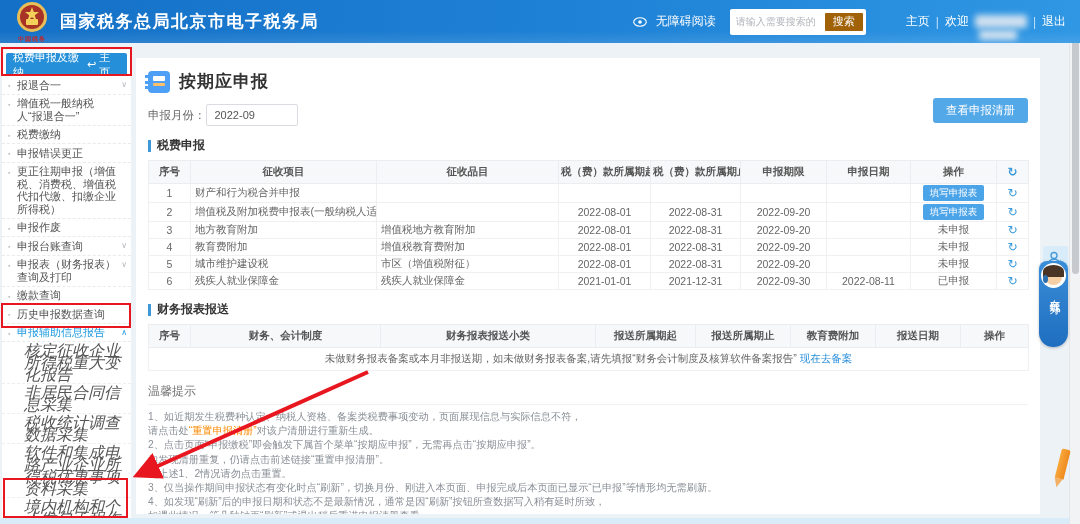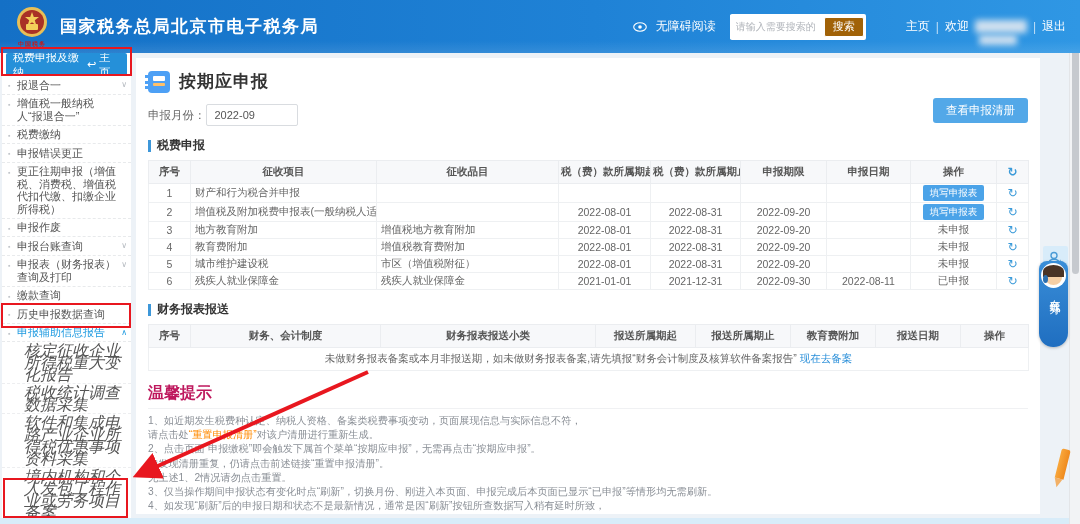--- a/index.html
+++ b/index.html
@@ -1,20 +1,20 @@
 <!DOCTYPE html>
 <html><head>
 <meta charset="utf-8">
 <style>
   * { margin:0; padding:0; box-sizing:border-box; }
   html,body { width:1080px; height:524px; overflow:hidden; }
   body { position:relative; background:#edf2f7; font-family:"Liberation Sans","DejaVu Sans",sans-serif; }
 
   
-  .app-header { position:absolute; left:0; top:0; width:1080px; height:53px;
+  .app-header { position:absolute; left:0; top:0; width:1080px; height:43px;
     background:linear-gradient(90deg,#1470c6 0%,#1f82d6 55%,#2f97e4 100%); display:flex; align-items:center; padding:0 14px; z-index:5; }
   .app-header:after { content:""; position:absolute; left:0; bottom:0; width:100%; height:12px;
     background:linear-gradient(180deg,rgba(255,255,255,0) 0%,rgba(255,255,255,.10) 100%); pointer-events:none; }
   .emblem-wrap { position:relative; width:36px; height:44px; margin-right:10px; flex:none; }
   .emblem-caption { position:absolute; left:0; bottom:0; width:36px; text-align:center; font-size:6px; color:#c01818; font-weight:bold; letter-spacing:1px; }
   .brand-title { color:#fff; font-size:17px; font-weight:bold; letter-spacing:1.5px; }
   .header-right { margin-left:auto; display:flex; align-items:center; color:#fff; font-size:12px; }
   .access-read { display:flex; align-items:center; gap:9px; margin-right:14px; white-space:nowrap; }
   .search-box { display:flex; align-items:center; background:#fff; border-radius:2px; height:26px; overflow:hidden; margin-right:40px; }
   .search-box input { border:none; outline:none; width:92px; height:24px; padding:0 6px; font-size:10px; color:#333; font-family:inherit; }
@@ -63,21 +63,21 @@
 
   table { width:880px; border-collapse:collapse; table-layout:fixed; font-size:10.5px; color:#666; }
   th { background:#f7f8fa; border:1px solid #ebedf0; font-weight:bold; color:#555; padding:4px 2px; text-align:center; overflow:hidden; white-space:nowrap; }
   td { border:1px solid #eef0f2; padding:1px 4px; height:15px; text-align:center; overflow:hidden; white-space:nowrap; }
   td.cl { text-align:left; }
   .fill-btn { background:#4ba3e8; color:#fff; border:none; border-radius:2px; font-size:9.5px; padding:1.5px 7px; cursor:pointer; font-family:inherit; }
   .refresh-ic { color:#3a9ad9; font-size:12px; cursor:pointer; }
   .empty-msg { font-size:10.5px; color:#666; padding:4px; }
   .go-link { color:#2a8fd9; cursor:pointer; }
 
-  .tips-title { color:#be185d; font-size:16px; font-weight:bold; margin:12px 0 5px; border-bottom:1px solid #f0f1f3; padding-bottom:4px; }
+  .tips-title { color:#737373; font-size:12px; font-weight:normal; margin:12px 0 5px; border-bottom:1px solid #f0f1f3; padding-bottom:4px; }
   .tip-line { font-size:10.2px; color:#8a8f96; line-height:14.2px; white-space:nowrap; overflow:hidden; }
   .tip-link-orange { color:#ff8a00; cursor:pointer; }
 
   
   .anno-box { position:absolute; border:2px solid #e8171f; z-index:60; pointer-events:none; }
   .anno-arrow { position:absolute; left:0; top:0; width:1080px; height:524px; z-index:59; pointer-events:none; }
 
   
   .float-user { position:absolute; left:1043px; top:246px; width:25px; height:25px; background:#d8ecfa; border-radius:2px; z-index:6; cursor:pointer;
     display:flex; align-items:center; justify-content:center; }
@@ -187,20 +187,23 @@
   <div class="side-item active-parent">
     <span class="bullet">▪</span>
     <span>申报辅助信息报告</span>
     <span class="chev">∧</span>
   </div>
 
   <div class="side-sub">
     <span>核定征收企业所得税重大变化报告</span>
   </div>
   <div class="side-sub">
+    <span>非居民合同信息采集</span>
+  </div>
+  <div class="side-sub">
     <span>税收统计调查数据采集</span>
   </div>
   <div class="side-sub">
     <span>软件和集成电路产业企业所得税优惠事项资料采集</span>
   </div>
   <div class="side-sub">
     <span>境内机构和个人发包工程作业或劳务项目备案</span>
   </div>
   <div class="side-sub">
     <span>境内机构和个人发包工程作业或劳务合同款项支付情况备案</span>

